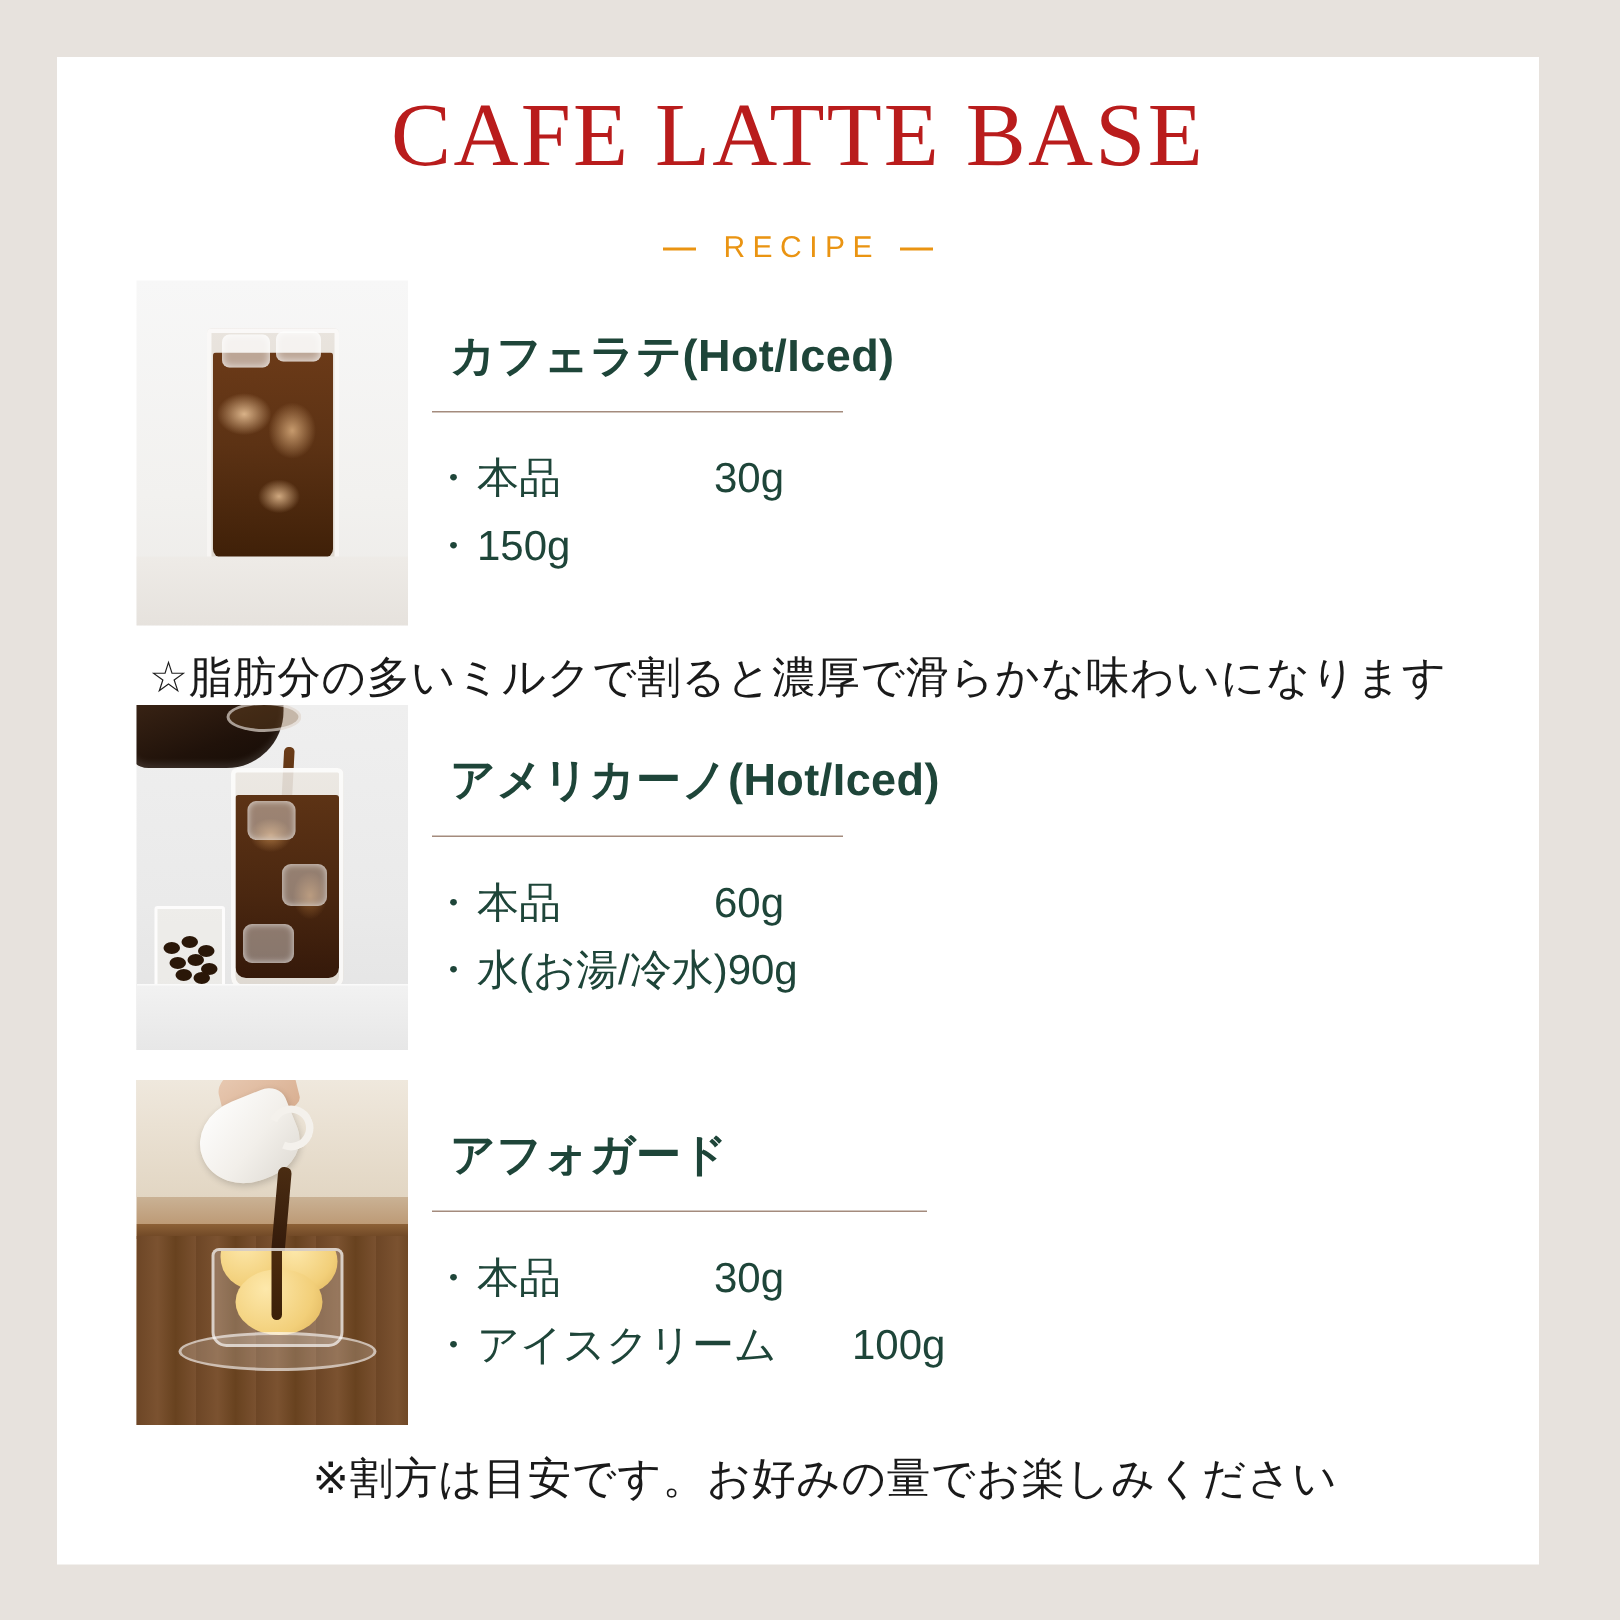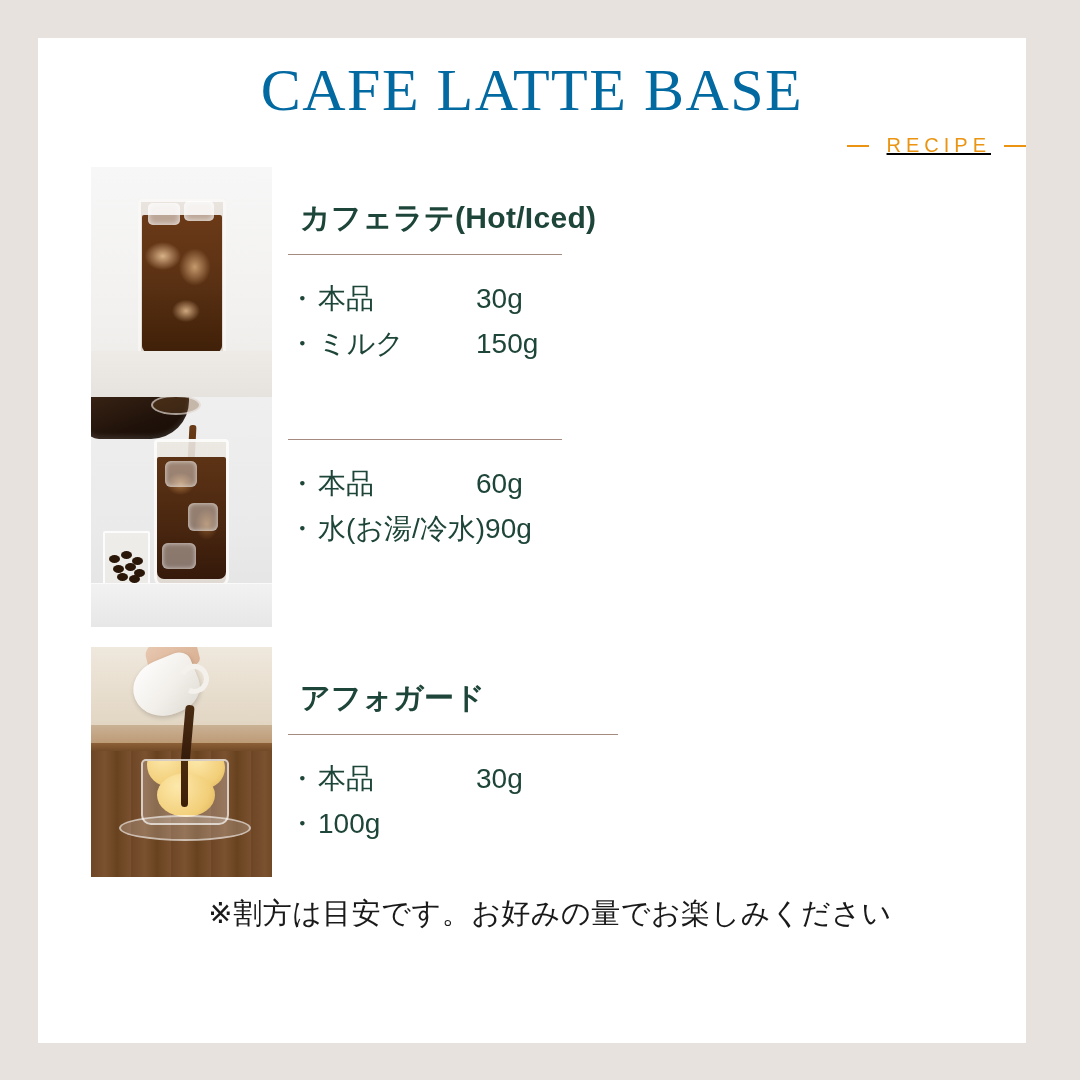--- a/index.html
+++ b/index.html
@@ -28,32 +28,31 @@
   
   .header {
     text-align: center;
     padding-top: 21px;
   }
   .main-title {
     font-family: "Liberation Serif", "DejaVu Serif", serif;
     font-size: 60px;
     line-height: 1.05;
     letter-spacing: 1.5px;
-    color: #0369a1;
+    color: #b91c1c;
     font-weight: 400;
     margin: 0;
     white-space: nowrap;
   }
   .subtitle-row {
-    margin-top: 12px;
+    margin-top: 32px;
     display: flex;
     align-items: center;
-    justify-content: flex-end;
+    justify-content: center;
     gap: 13px;
-    text-decoration: underline;
   }
   .sub-dash {
     display: inline-block;
     width: 22px;
     height: 2px;
     background: #ea9412;
   }
   .subtitle {
     font-size: 20px;
     letter-spacing: 5px;
@@ -337,27 +336,27 @@
       <h2 class="recipe-title">カフェラテ(Hot/Iced)</h2>
       <div class="rule rule-w1"></div>
       <ul class="ing-list">
         <li>
           <span class="ing-bullet">・</span>
           <span class="ing-name">本品</span>
           <span class="ing-amt">30g</span>
         </li>
         <li>
           <span class="ing-bullet">・</span>
-          <span class="ing-name">ミルク</span>
           <span class="ing-amt">150g</span>
         </li>
       </ul>
     </div>
   </div>
 
+  <div class="note note-1">☆脂肪分の多いミルクで割ると濃厚で滑らかな味わいになります</div>
 
   <div class="recipe recipe-2">
     <div class="photo ph2">
       <div class="carafe"></div>
       <div class="carafe-rim"></div>
       <div class="stream"></div>
       <div class="glass">
         <div class="liq"></div>
         <div class="ic a"></div>
         <div class="ic b"></div>
@@ -372,20 +371,21 @@
         <i style="left:20px; top:30px;"></i>
         <i style="left:29px; top:36px;"></i>
         <i style="left:12px; top:40px;"></i>
         <i style="left:24px; top:42px;"></i>
       </div>
       <div class="bean" style="left:3px;  top:190px;"></div>
       <div class="bean" style="left:18px; top:196px;"></div>
       <div class="counter"></div>
     </div>
     <div class="body-col r2">
+      <h2 class="recipe-title">アメリカーノ(Hot/Iced)</h2>
       <div class="rule rule-w2"></div>
       <ul class="ing-list">
         <li>
           <span class="ing-bullet">・</span>
           <span class="ing-name">本品</span>
           <span class="ing-amt">60g</span>
         </li>
         <li>
           <span class="ing-bullet">・</span>
           <span class="ing-name">水(お湯/冷水)</span>
@@ -415,20 +415,21 @@
       <h2 class="recipe-title">アフォガード</h2>
       <div class="rule rule-w3"></div>
       <ul class="ing-list">
         <li>
           <span class="ing-bullet">・</span>
           <span class="ing-name">本品</span>
           <span class="ing-amt">30g</span>
         </li>
         <li>
           <span class="ing-bullet">・</span>
+          <span class="ing-name wide">アイスクリーム</span>
           <span class="ing-amt">100g</span>
         </li>
       </ul>
     </div>
   </div>
 
   <div class="note note-2">※割方は目安です。お好みの量でお楽しみください</div>
 
 </div>
 

